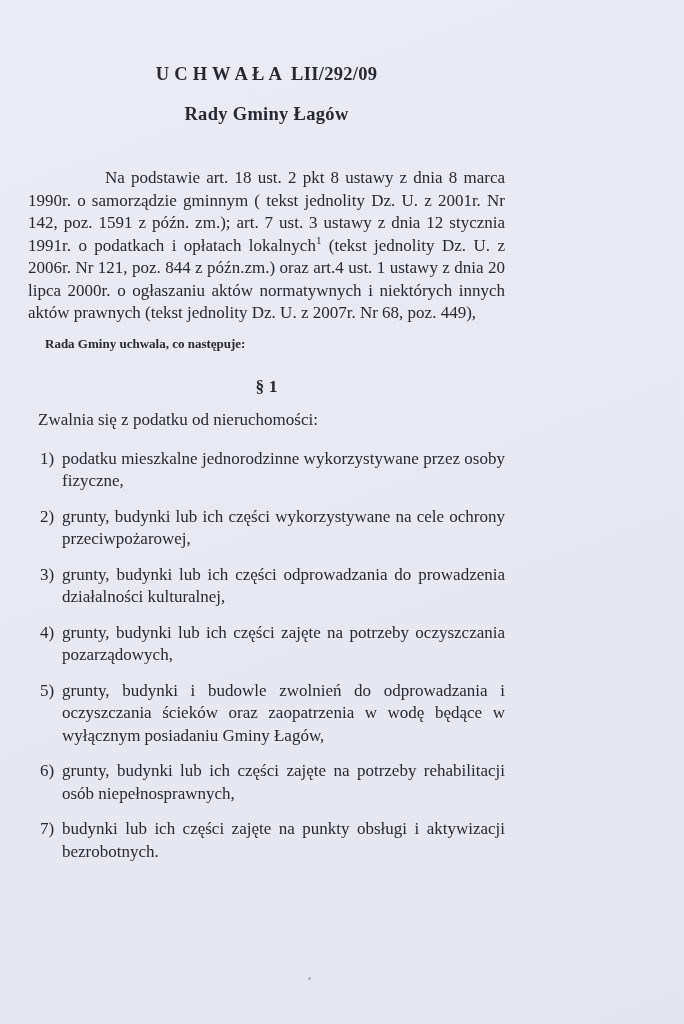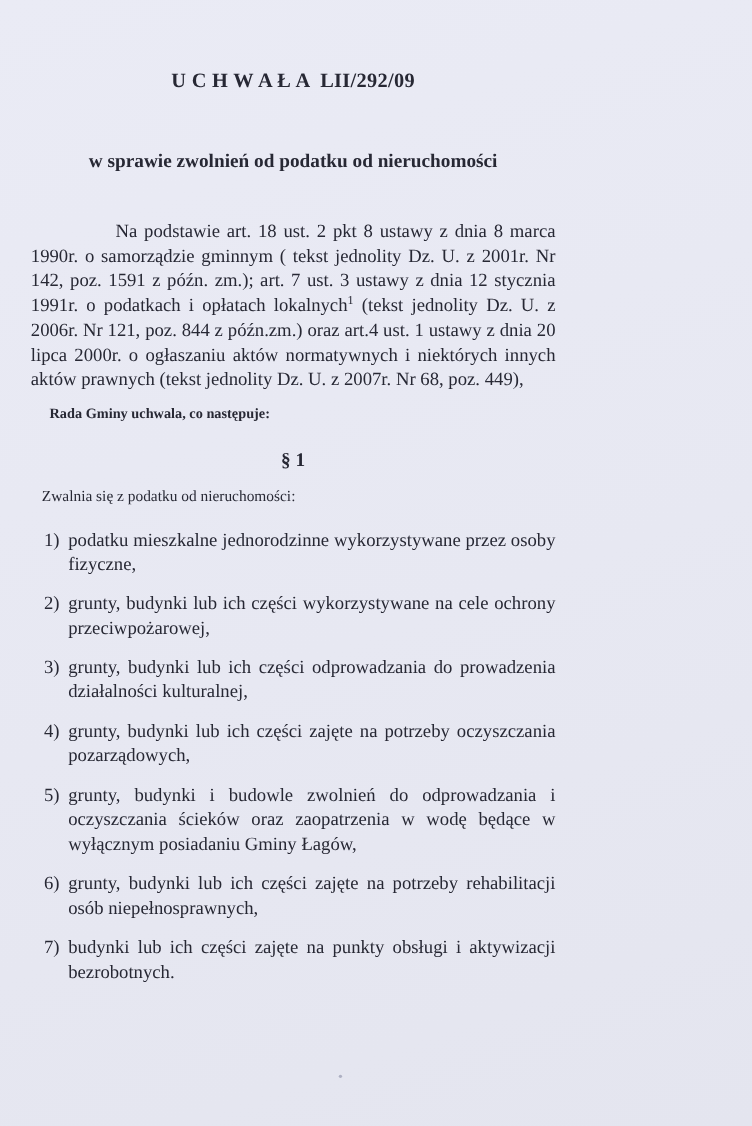--- a/index.html
+++ b/index.html
@@ -55,21 +55,21 @@
     padding-left: 17px;
   }
   .section-head {
     font-weight: bold;
     font-size: 17.5px;
     line-height: 22px;
     margin: 20px 0 0 0;
     text-align: center;
   }
   .intro {
-    font-size: 14px;
+    font-size: 17px;
     line-height: 22px;
     margin: 12px 0 0 0;
     padding-left: 10px;
   }
   .exemption-list {
     margin-top: 17px;
   }
   .item {
     display: flex;
     font-size: 17px;
@@ -96,22 +96,22 @@
     background: #9194aa;
     opacity: 0.65;
   }
 </style>
 </head>
 <body>
 
 <div class="doc">
 
   <div class="hline t-center">U C H W A Ł A  LII/292/09</div>
+  <div class="hline t-center">Rady Gminy Łagów</div>
 
-  <div class="subject t-center">w sprawie zwolnień od podatku od nieruchomości</div>
 
   <p class="preamble"><span>Na podstawie art. 18 ust. 2 pkt 8 ustawy z dnia 8 marca 1990r. o samorządzie gminnym ( tekst jednolity Dz. U. z 2001r. Nr 142, poz. 1591 z późn. zm.); art. 7 ust. 3 ustawy z dnia 12 stycznia 1991r. o podatkach i opłatach lokalnych</span><sup>1</sup><span> (tekst jednolity Dz. U. z 2006r. Nr 121, poz. 844 z późn.zm.) oraz art.4 ust. 1 ustawy z dnia 20 lipca 2000r. o ogłaszaniu aktów normatywnych i niektórych innych aktów prawnych (tekst jednolity Dz. U. z 2007r. Nr 68, poz. 449),</span></p>
 
   <div class="enacting">Rada Gminy uchwala, co następuje:</div>
 
   <div class="section-head">§ 1</div>
 
   <div class="intro">Zwalnia się z podatku od nieruchomości:</div>
 
   <div class="exemption-list">

